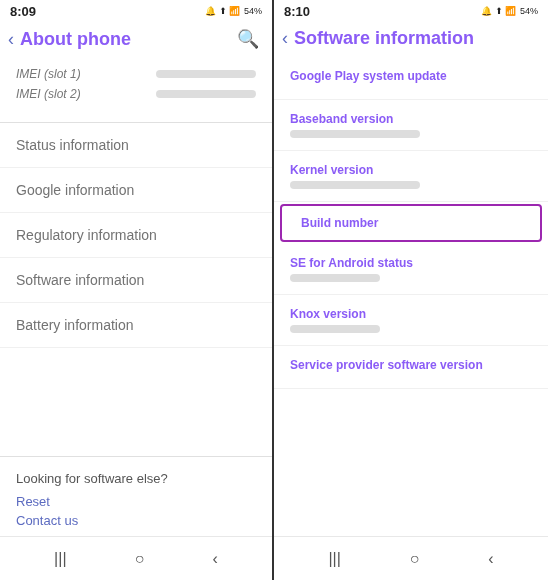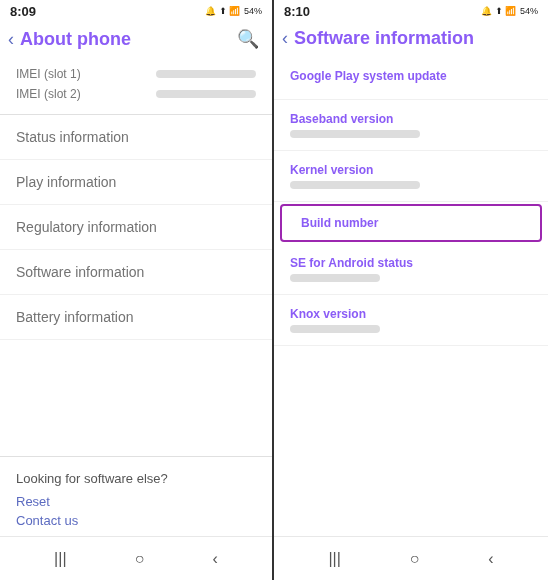--- a/index.html
+++ b/index.html
@@ -69,22 +69,23 @@
       color: #8b5cf6;
     }
     .header-search {
       font-size: 18px;
       color: #555;
       cursor: pointer;
     }
 
     
     .imei-section {
-      padding: 6px 16px 10px 16px;
+      padding: 6px 16px 18px 16px;
       border-bottom: 1px solid #e0e0e0;
+      font-style: italic;
     }
     .imei-row {
       display: flex;
       justify-content: space-between;
       align-items: center;
       padding: 3px 0;
     }
     .imei-label {
       font-size: 12px;
       color: #777;
@@ -213,21 +214,21 @@
       <span class="imei-label">IMEI (slot 2)</span>
       <div class="imei-value"></div>
     </div>
   </div>
 
   <div class="menu-section">
     <div class="menu-item">
       <span class="menu-item-text">Status information</span>
     </div>
     <div class="menu-item">
-      <span class="menu-item-text">Play information</span>
+      <span class="menu-item-text">Google information</span>
     </div>
     <div class="menu-item">
       <span class="menu-item-text">Regulatory information</span>
     </div>
     <div class="menu-item" style="position:relative; overflow:visible;">
       <span class="menu-item-text">Software information</span>
 
     </div>
     <div class="menu-item">
       <span class="menu-item-text">Battery information</span>
@@ -287,20 +288,23 @@
     <div class="software-item">
       <div class="software-item-label">SE for Android status</div>
       <div class="software-item-value short"></div>
     </div>
 
     <div class="software-item">
       <div class="software-item-label">Knox version</div>
       <div class="software-item-value short"></div>
     </div>
 
+    <div class="software-item">
+      <div class="software-item-label">Service provider software version</div>
+    </div>
 
   </div>
 
   <div class="bottom-nav">
     <span class="nav-btn">|||</span>
     <span class="nav-btn">○</span>
     <span class="nav-btn">‹</span>
   </div>
 </div>
 

